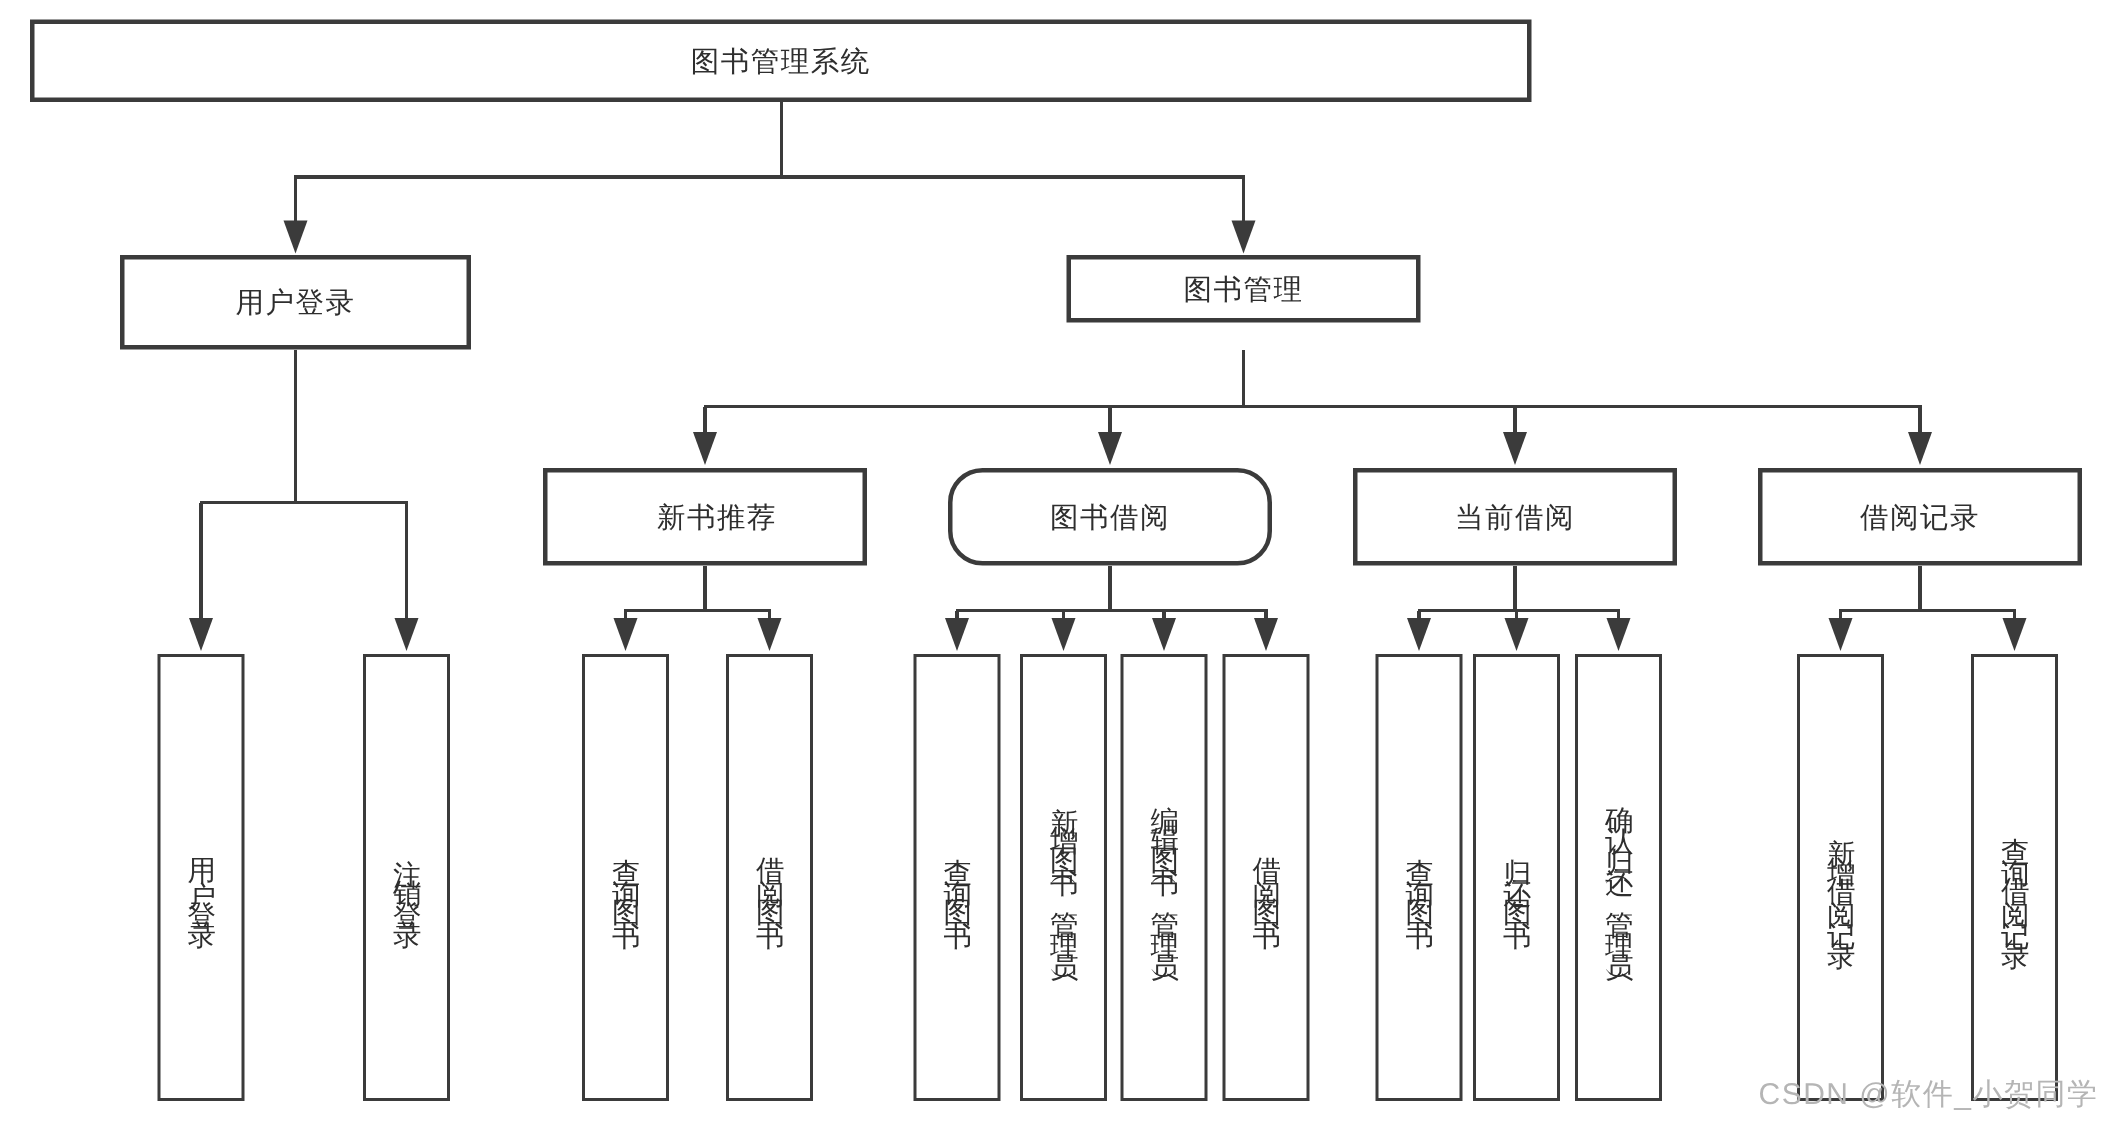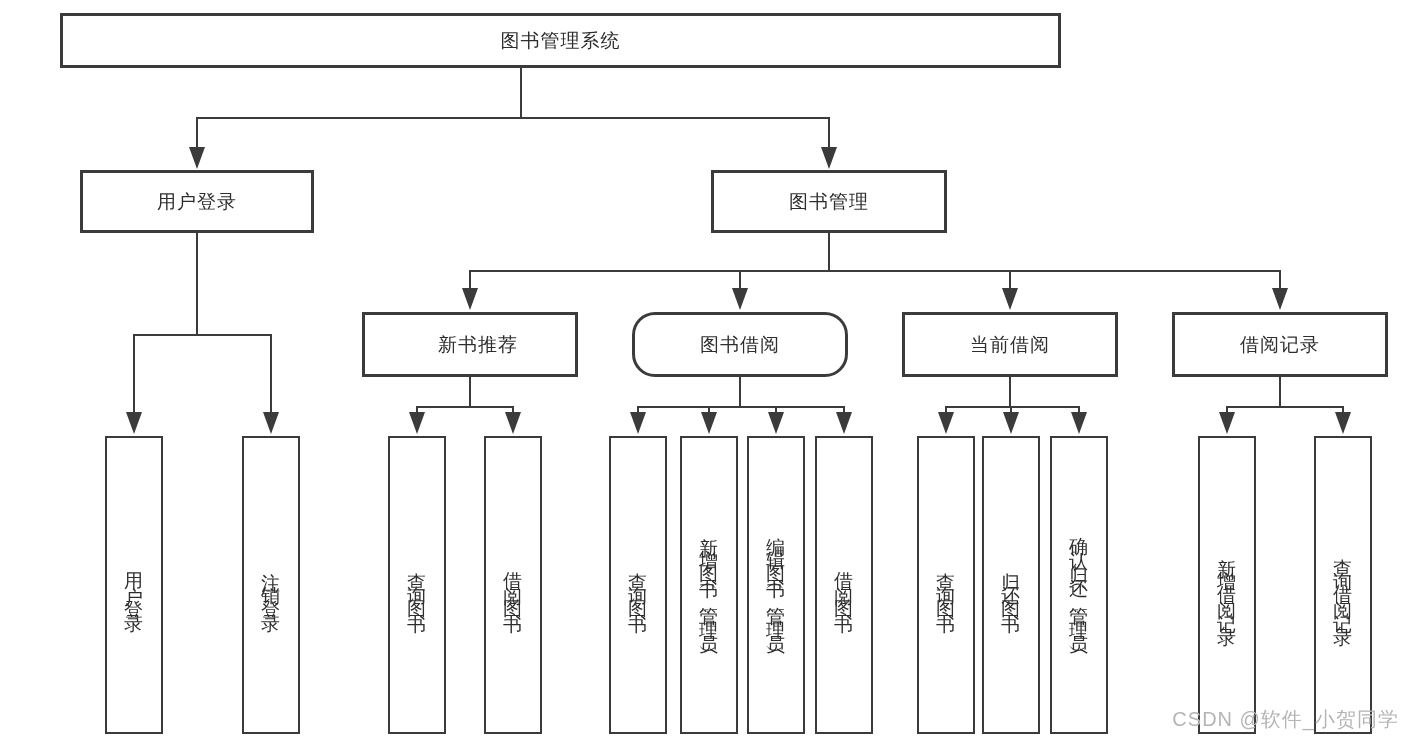--- a/index.html
+++ b/index.html
@@ -18,23 +18,23 @@
     position:absolute;
     box-sizing:border-box;
     background:#ffffff;
     border:3px solid #3b3b3b;
     display:flex; align-items:center; justify-content:center;
     color:#2e2e2e;
     font-size:19px;
     letter-spacing:1px;
     white-space:nowrap;
   }
-  .root  { left:20px;  top:13px;  width:1001px; height:55px;margin-left:40px; }
+  .root  { left:20px;  top:13px;  width:1001px; height:55px; }
   .l2a   { left:80px;  top:170px; width:234px;  height:63px; }
-  .l2b   { left:711px; top:170px; width:236px;  height:63px;text-align:right; }
+  .l2b   { left:711px; top:170px; width:236px;  height:45px;text-align:right; }
   .l3    { top:312px;  height:65px; width:216px; }
   .l3a   { left:362px;padding-left:16px; }
   .l3b   { left:632px;border-radius:23px; }
   .l3c   { left:902px; }
   .l3d   { left:1172px; }
   .leaf  {
     top:436px; height:298px; width:58px;
     border-width:2.5px;
   }
   .leaf span {
@@ -45,21 +45,21 @@
     line-height:1;
   }
   .lf1  { left:105px; }  .lf2  { left:242px; }
   .lf3  { left:388px; }  .lf4  { left:484px; }
   .lf5  { left:609px; }  .lf6  { left:680px; }
   .lf7  { left:747px; }  .lf8  { left:815px; }
   .lf9  { left:917px; }  .lf10 { left:982px; }  .lf11 { left:1050px; }
   .lf12 { left:1198px; } .lf13 { left:1314px; }
   .watermark {
     position:absolute;
-    right:6px; bottom:14px;
+    right:6px; bottom:4px;
     font-size:20px;
     color:#b5b5b5;
     letter-spacing:1px;
     pointer-events:none;
   }
 </style>
 </head>
 <body>
 
 <div id="canvas">

